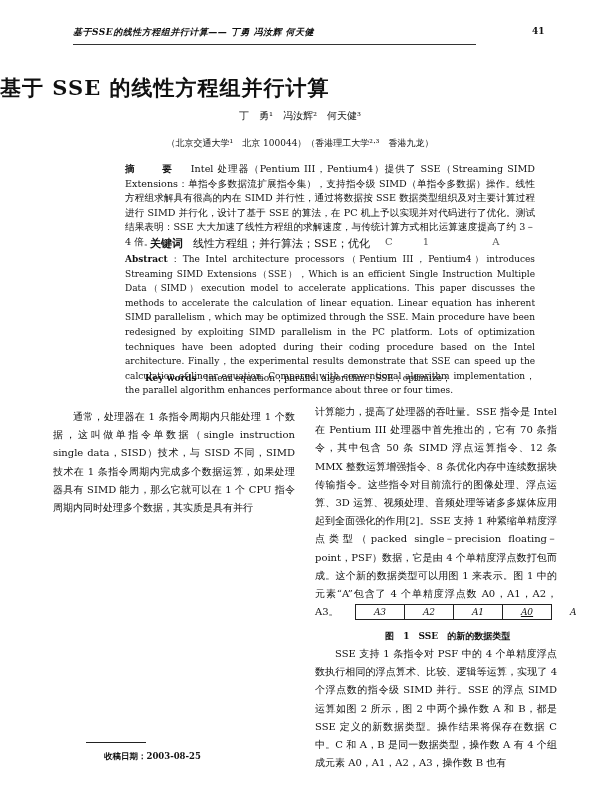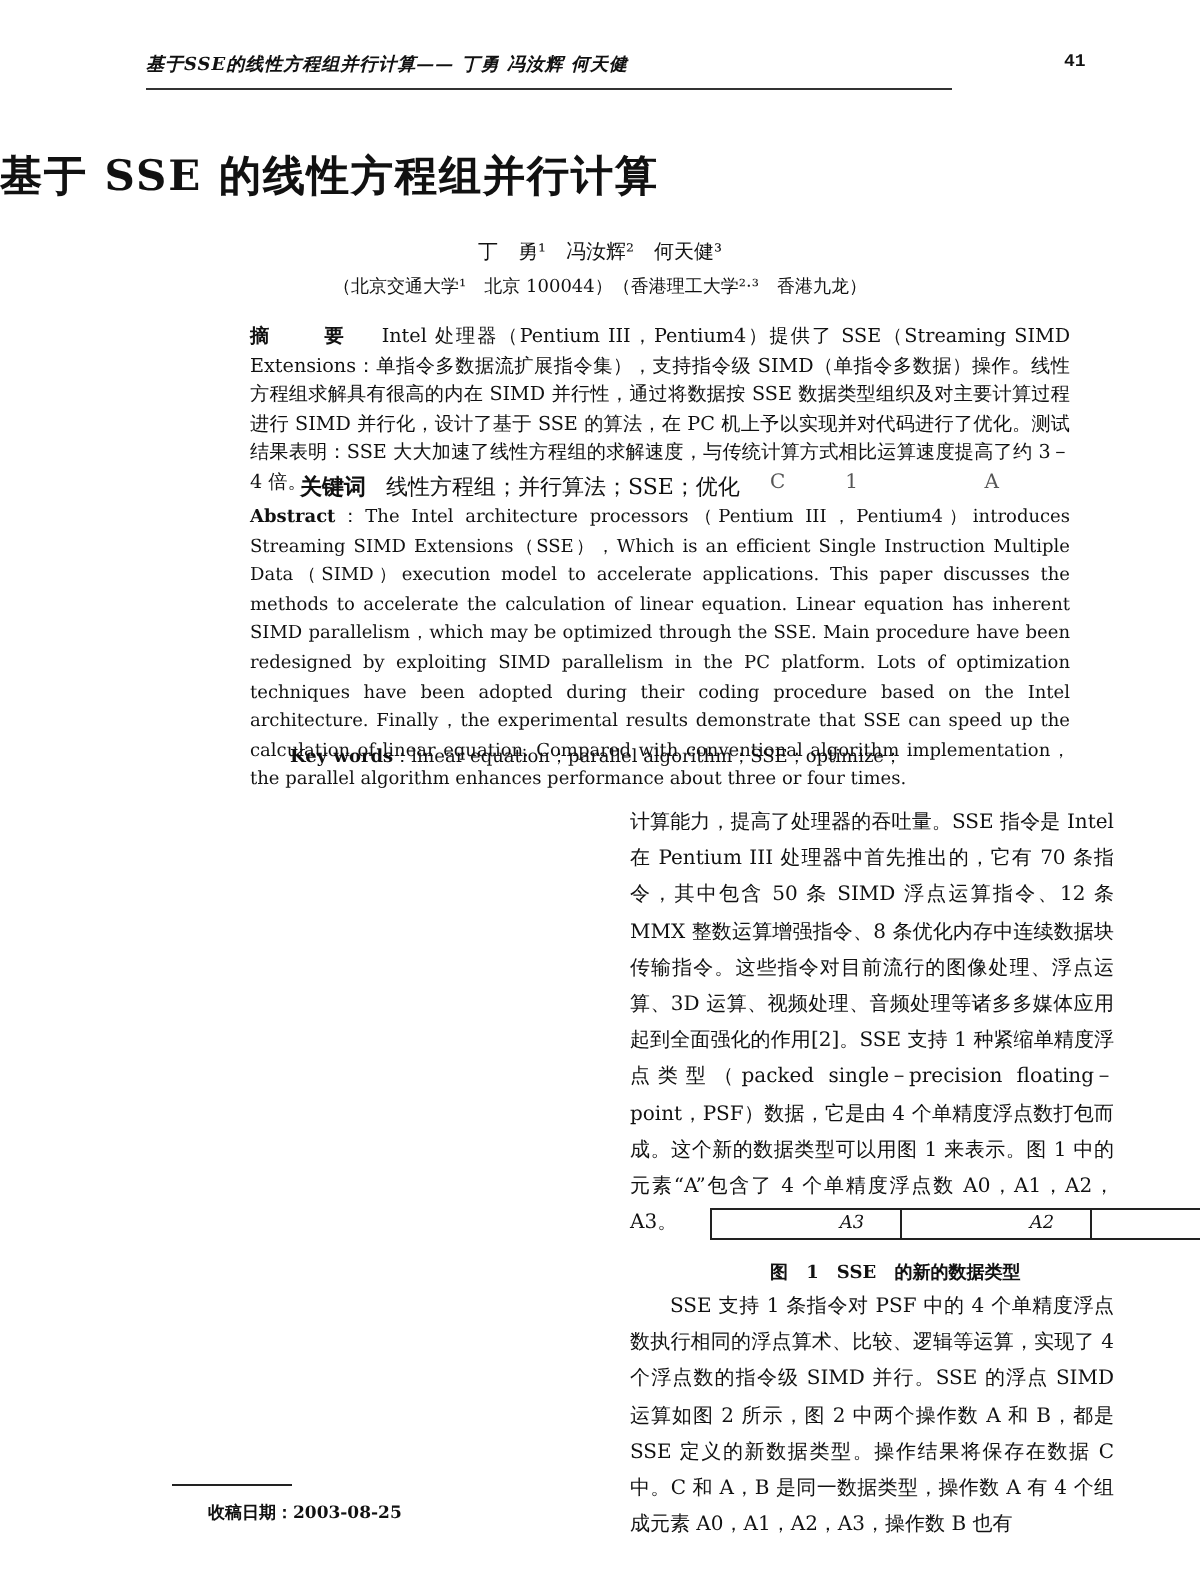--- a/index.html
+++ b/index.html
@@ -5,28 +5,28 @@
     html, body { margin: 0; padding: 0; }
     body {
       width: 600px; height: 796px; background: #ffffff; color: #111;
       font-family: "DejaVu Serif", "Liberation Serif", serif;
       position: relative; overflow: hidden;
     }
     .running-head {
       position: absolute; left: 73px; top: 26px; width: 403px;
       font-size: 9px; font-weight: bold; font-style: italic; letter-spacing: 0.5px;
     }
-    .page-num { position: absolute; left: 532px; top: 26px; font-size: 9px; font-weight: bold; font-family: Liberation Mono, monospace; }
+    .page-num { position: absolute; left: 532px; top: 26px; font-size: 9px; font-weight: bold; }
     .head-rule { position: absolute; left: 73px; top: 44px; width: 403px; height: 1px; background: #333; }
     .title {
       position: absolute; left: 0; top: 74px; width: 600px; text-align: left;
       font-size: 21px; font-weight: bold; letter-spacing: 1px;
     }
     .authors {
-      position: absolute; left: 0; top: 119px; width: 600px; text-align: center;
+      position: absolute; left: 0; top: 109px; width: 600px; text-align: center;
       font-size: 10px; word-spacing: 6px;
     }
     .affil {
       position: absolute; left: 0; top: 137px; width: 600px; text-align: center;
       font-size: 9px;
     }
     .abstract-cn {
       position: absolute; left: 125px; top: 162px; width: 410px;
       font-size: 9.6px; line-height: 14.5px; text-align: justify;
     }
@@ -51,21 +51,21 @@
     .para { text-indent: 2em; margin: 0; }
     .para-noind { text-indent: 0; margin: 0; }
     .sec1 { margin: 10px 0 8px 0; }
     .footnote-rule { position: absolute; left: 86px; top: 742px; width: 60px; height: 1px; background: #222; }
     .footnote { position: absolute; left: 104px; top: 751px; font-size: 8.5px; font-weight: bold; }
     .fig {
       position: absolute; left: 355px; top: 604px; display: flex; align-items: center;
     }
     .fig .cell {
       width: 48px; height: 14px; border: 1px solid #222; border-right: none;
-      font-size: 9px; font-style: italic; text-align: center; line-height: 14px; padding-left: 46px;
+      font-size: 9px; font-style: italic; text-align: center; line-height: 14px;
     }
     .fig .cell:last-of-type { border-right: 1px solid #222; text-decoration: underline; }
     .fig .fig-label { margin-left: 18px; font-size: 9px; font-style: italic; }
     .fig-caption { position: absolute; left: 385px; top: 630px; font-size: 9px; font-weight: bold; word-spacing: 6px; }
     .col-right-2 { position: absolute; left: 315px; top: 645px; width: 242px; font-size: 10px; line-height: 18.2px; text-align: justify; }
   </style>
 </head>
 <body>
 
 <div class="running-head">基于SSE的线性方程组并行计算—— 丁勇  冯汝辉  何天健</div>
@@ -87,20 +87,21 @@
 
 <div class="abstract-en">
   <span class="lbl">Abstract</span><span>：The Intel architecture processors（Pentium III，Pentium4）introduces Streaming SIMD Extensions（SSE），Which is an efficient Single Instruction Multiple Data（SIMD）execution model to accelerate applications. This paper discusses the methods to accelerate the calculation of linear equation. Linear equation has inherent SIMD parallelism，which may be optimized through the SSE. Main procedure have been redesigned by exploiting SIMD parallelism in the PC platform. Lots of optimization techniques have been adopted during their coding procedure based on the Intel architecture. Finally，the experimental results demonstrate that SSE can speed up the calculation of linear equation. Compared with conventional algorithm implementation，the parallel algorithm enhances performance about three or four times.</span>
 </div>
 
 <div class="keywords-en">
   <span class="lbl">Key words</span><span>：linear equation；parallel algorithm；SSE；optimize；</span>
 </div>
 
 <div class="col col-left">
+  <p class="para">通常，处理器在 1 条指令周期内只能处理 1 个数据，这叫做单指令单数据（single instruction single data，SISD）技术，与 SISD 不同，SIMD 技术在 1 条指令周期内完成多个数据运算，如果处理器具有 SIMD 能力，那么它就可以在 1 个 CPU 指令周期内同时处理多个数据，其实质是具有并行</p>
 </div>
 
 <div class="col col-right">
   <p class="para-noind">计算能力，提高了处理器的吞吐量。SSE 指令是 Intel 在 Pentium III 处理器中首先推出的，它有 70 条指令，其中包含 50 条 SIMD 浮点运算指令、12 条 MMX 整数运算增强指令、8 条优化内存中连续数据块传输指令。这些指令对目前流行的图像处理、浮点运算、3D 运算、视频处理、音频处理等诸多多媒体应用起到全面强化的作用[2]。SSE 支持 1 种紧缩单精度浮点类型（packed single－precision floating－point，PSF）数据，它是由 4 个单精度浮点数打包而成。这个新的数据类型可以用图 1 来表示。图 1 中的元素“A”包含了 4 个单精度浮点数 A0，A1，A2，A3。</p>
 </div>
 
 <div class="fig">
   <div class="cell">A3</div>
   <div class="cell">A2</div>
   <div class="cell">A1</div>

